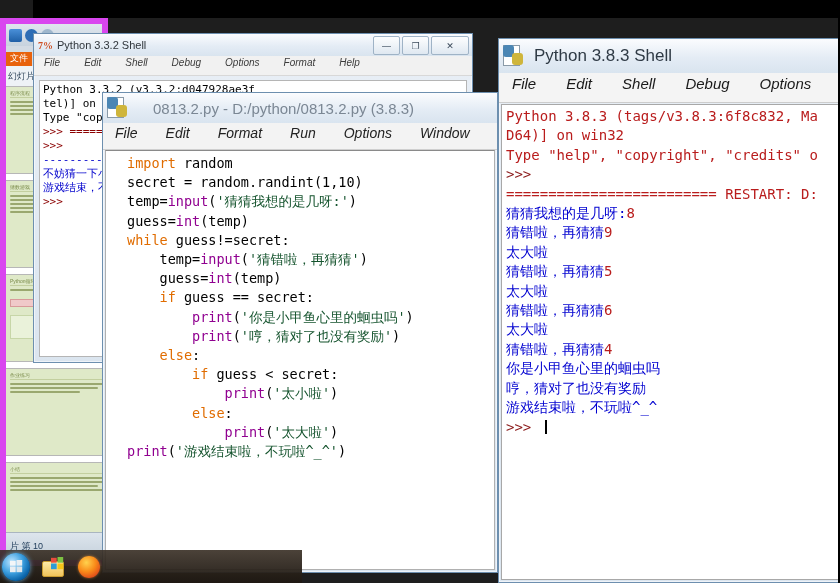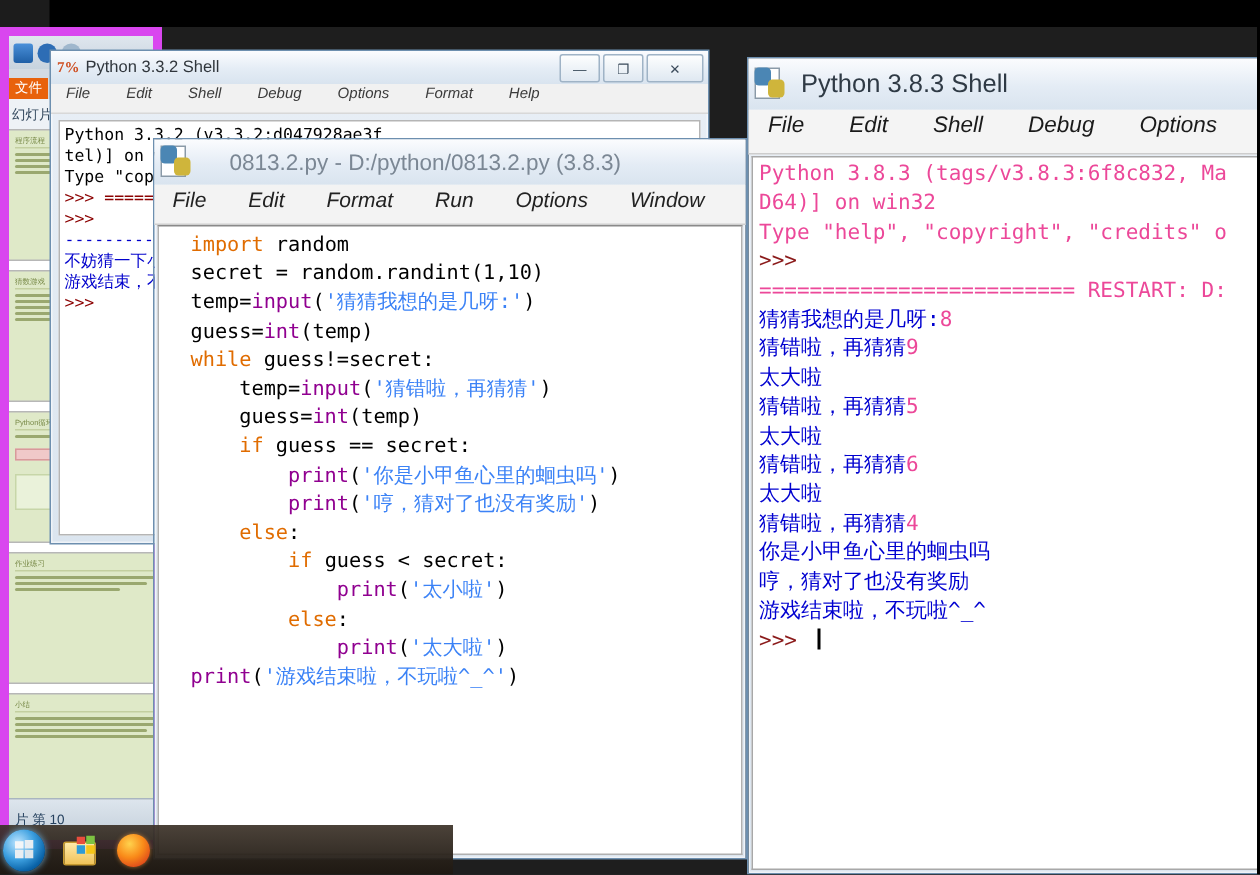--- a/index.html
+++ b/index.html
@@ -109,39 +109,39 @@
   #editor .menubar .mi{font-size:14px;color:#222;padding:2px 8px;}
   #editor .code{
     position:absolute;left:2px;right:2px;top:57px;bottom:2px;
     background:#fff;border:1px solid #b0b0b0;border-top:1px solid #8a8a8a;
     overflow:hidden;padding:3px 2px 0 21px;box-sizing:border-box;
     font-family:"DejaVu Sans Mono","Liberation Mono",monospace;
     font-size:13.5px;line-height:19.2px;white-space:pre;
   }
   .kw{color:#e06c00;}
   .bi{color:#900090;}
-  .str{color:#3b82f6;}
+  .str{color:#14532d;}
   .pl{color:#000000;}
 
   
   #shell383{left:498px;top:38px;width:360px;height:545px;z-index:20;}
   #shell383 .titlebar{height:34px;}
   #shell383 .title-text{font-size:17px;color:#2f3a45;margin-left:9px;}
   #shell383 .menubar{height:29px;background:#f4f4f4;border-bottom:1px solid #cdcdcd;}
   #shell383 .menubar .mi{font-size:15px;color:#1a1a1a;padding:2px 9px;}
   #shell383 .out{
     position:absolute;left:2px;right:0;top:65px;bottom:2px;background:#fff;
     border:1px solid #a8a8a8;border-right:none;overflow:hidden;
     padding:2px 0 0 4px;box-sizing:border-box;
     font-family:"DejaVu Sans Mono","Liberation Mono",monospace;
     font-size:14px;line-height:19.4px;white-space:pre;
   }
   .prompt{color:#8b1a1a;}
   .outblue{color:#0000d0;}
-  .usr{color:#ec4899;}
+  .usr{color:#b91c1c;}
   .caret{
     display:inline-block;width:2px;height:14px;background:#000;
     vertical-align:-2px;margin-left:5px;
   }
 
   
   .pylogo{position:relative;width:17px;height:17px;flex:0 0 17px;}
   .pylogo .pb{position:absolute;width:9px;height:10px;border-radius:3px;}
   .pylogo .pb1{left:0;top:0;background:#4b86b4;}
   .pylogo .pb2{left:7px;top:6px;background:#cfb53b;}

